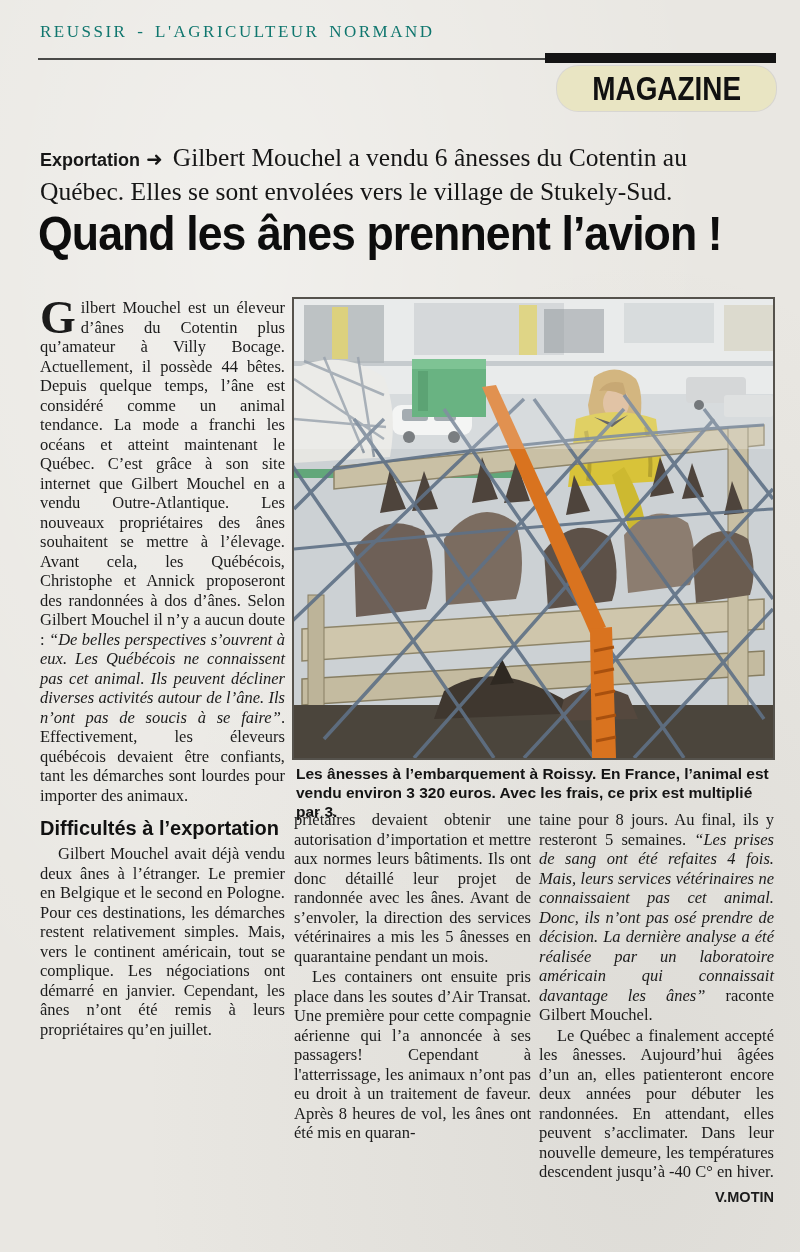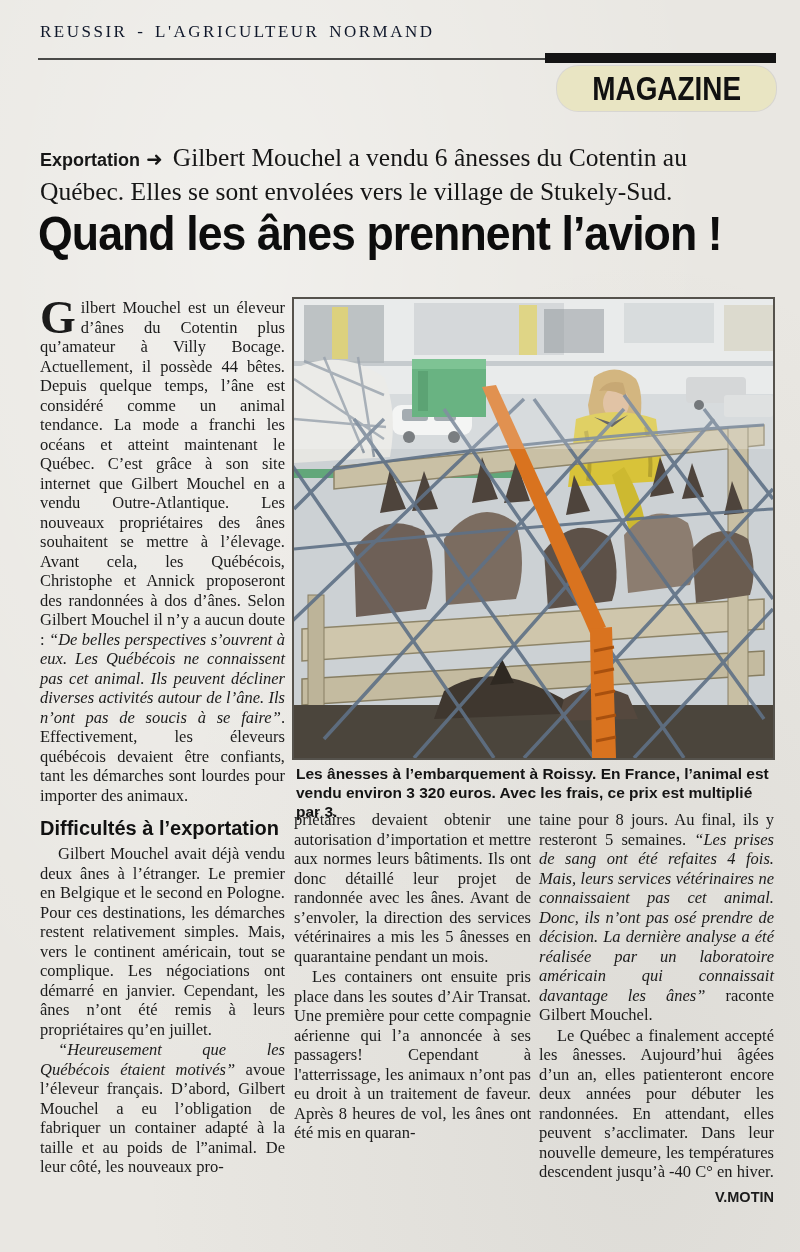--- a/index.html
+++ b/index.html
@@ -9,21 +9,21 @@
       radial-gradient(ellipse at 30% 20%, rgba(255,255,255,.35), rgba(0,0,0,0) 60%),
       radial-gradient(ellipse at 80% 90%, rgba(120,120,115,.10), rgba(0,0,0,0) 55%),
       #e9e7e2;
     font-family:"Liberation Serif", serif;
     color:#1b1b1b;
   }
   .abs{position:absolute;}
   
   .masthead{
     left:40px;top:22px;font-size:17px;letter-spacing:2.5px;word-spacing:3px;
-    font-family:"Liberation Serif", serif;color:#0f172a;
+    font-family:"Liberation Serif", serif;color:#0f766e;
   }
   .head-rule{left:38px;top:58px;width:732px;height:2px;background:#4a4a48;}
   .mag-bar{left:545px;top:53px;width:231px;height:10px;background:#141414;}
   .mag-box{
     left:557px;top:66px;width:219px;height:45px;background:#e9e5c3;
     display:flex;align-items:center;justify-content:center;
     box-shadow:0 0 0 1px rgba(0,0,0,.08);
     border-radius:21px;
   }
   .mag-box span{
@@ -84,21 +84,20 @@
 <div class="abs standfirst">
   <span class="kicker">Exportation</span><span class="arrow">➜</span><span>Gilbert Mouchel a vendu 6 ânesses du Cotentin au Québec. Elles se sont envolées vers le village de Stukely-Sud.</span>
 </div>
 
 <div class="abs headline">Quand les ânes prennent l’avion !</div>
 
 <div class="abs col col1">
   <p><span class="dropcap">G</span><span>ilbert Mouchel est un éleveur d’ânes du Cotentin plus qu’amateur à Villy Bocage. Actuellement, il possède 44 bêtes. Depuis quelque temps, l’âne est considéré comme un animal tendance. La mode a franchi les océans et atteint maintenant le Québec. C’est grâce à son site internet que Gilbert Mouchel en a vendu Outre-Atlantique. Les nouveaux propriétaires des ânes souhaitent se mettre à l’élevage. Avant cela, les Québécois, Christophe et Annick proposeront des randonnées à dos d’ânes. Selon Gilbert Mouchel il n’y a aucun doute : </span><span class="q">“De belles perspectives s’ouvrent à eux. Les Québécois ne connaissent pas cet animal. Ils peuvent décliner diverses activités autour de l’âne. Ils n’ont pas de soucis à se faire”</span><span>. Effectivement, les éleveurs québécois devaient être confiants, tant les démarches sont lourdes pour importer des animaux.</span></p>
   <div class="subhead">Difficultés à l’exportation</div>
   <p class="indent">Gilbert Mouchel avait déjà vendu deux ânes à l’étranger. Le premier en Belgique et le second en Pologne. Pour ces destinations, les démarches restent relativement simples. Mais, vers le continent américain, tout se complique. Les négociations ont démarré en janvier. Cependant, les ânes n’ont été remis à leurs propriétaires qu’en juillet.</p>
-  <p class="indent"><span class="q">“Heureusement que les Québécois étaient motivés”</span><span> avoue l’éleveur français. D’abord, Gilbert Mouchel a eu l’obligation de fabriquer un container adapté à la taille et au poids de l”animal. De leur côté, les nouveaux pro-</span></p>
 </div>
 
 <div class="abs photo">
   <svg width="479" height="459" viewBox="0 0 479 459" xmlns="http://www.w3.org/2000/svg">
 
     <rect x="0" y="0" width="479" height="459" fill="#e3e6e6"></rect>
     <rect x="0" y="95" width="479" height="364" fill="#ccd1d4"></rect>
 
     <g>
       <rect x="10" y="6" width="80" height="58" fill="#7d858b" opacity=".55"></rect>

